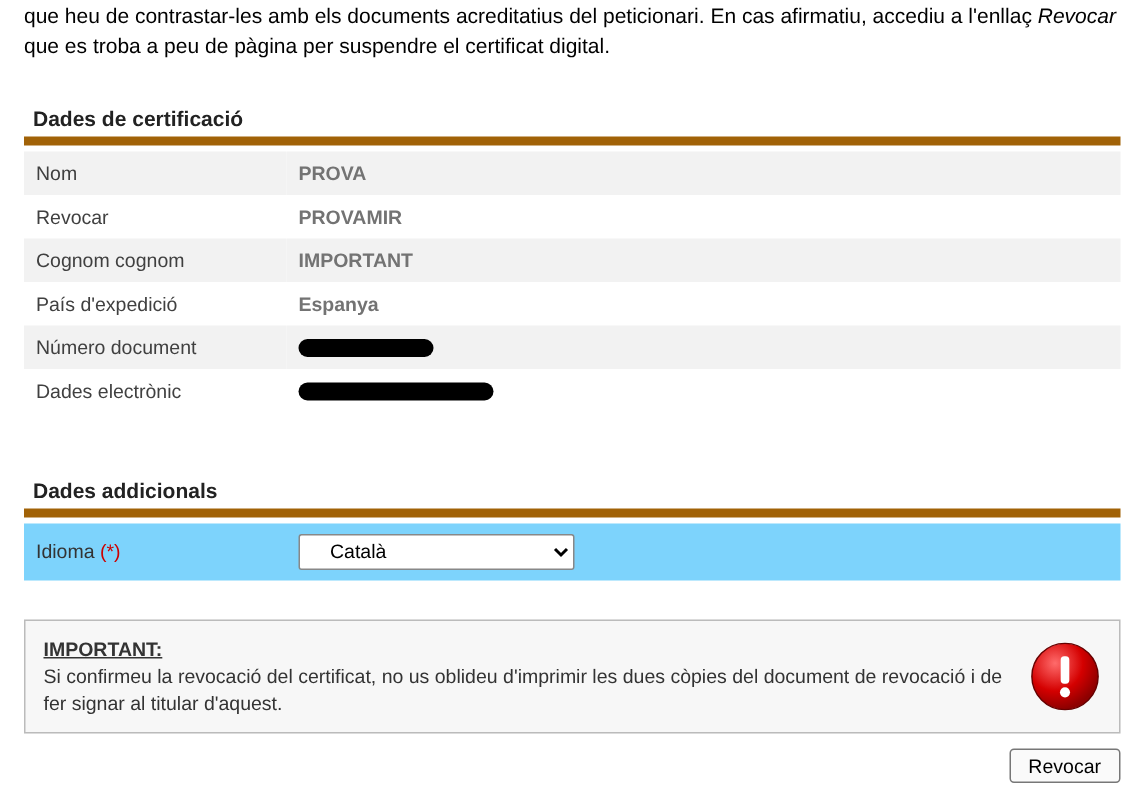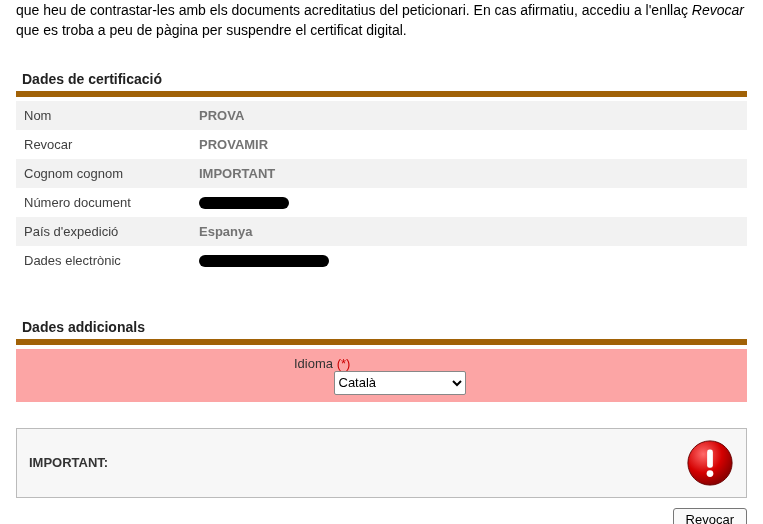--- a/index.html
+++ b/index.html
@@ -51,50 +51,48 @@
     height: 12px;
     background: #000;
     border-radius: 6px;
     vertical-align: middle;
   }
   .req { color: #c00; }
   .form-row {
     display: flex;
     align-items: center;
     padding: 7px 8px;
-    background: #fca5a5;
+    background: #7dd3fc;
     margin-top: 4px;
-    flex-direction: column;
   }
   .form-row .flabel { width: 175px; }
   .form-row select {
-    width: 132px;
+    width: 184px;
     height: 24px;
     font-size: 13px;
     border: 1px solid #888;
     background: #fff;
-    padding: 1px 0;
+    padding: 1px 16px;
     border-radius: 2px;
-    margin-left: 36px;
   }
   .important-box {
     border: 1px solid #bbb;
     background: #f7f7f7;
     margin-top: 26px;
     padding: 10px 12px 10px 12px;
     display: flex;
     align-items: center;
     gap: 12px;
   }
   .important-text {
     flex: 1;
     font-size: 13px;
     line-height: 1.4;
   }
-  .important-text .itl { font-weight: bold; display: block; }
+  .important-text .itl { font-weight: bold; display: block; text-decoration: underline; }
   .warn-circle {
     width: 48px;
     height: 48px;
     flex: 0 0 48px;
   }
   .action-row {
     margin-top: 10px;
     text-align: right;
   }
   .revoke-btn {
@@ -123,26 +121,26 @@
   </tr>
   <tr>
     <td class="label">Revocar</td>
     <td class="value">PROVAMIR</td>
   </tr>
   <tr>
     <td class="label">Cognom cognom</td>
     <td class="value">IMPORTANT</td>
   </tr>
   <tr>
+    <td class="label">País d'expedició</td>
+    <td class="value">Espanya</td>
+  </tr>
+  <tr>
     <td class="label">Número document</td>
     <td class="value"><span class="redact" style="width:90px"></span></td>
-  </tr>
-  <tr>
-    <td class="label">País d'expedició</td>
-    <td class="value">Espanya</td>
   </tr>
   <tr>
     <td class="label">Dades electrònic</td>
     <td class="value"><span class="redact" style="width:130px"></span></td>
   </tr>
 </tbody>
   </table>
 
 <div class="section-title" style="margin-top:38px">Dades addicionals</div>
 
@@ -151,20 +149,21 @@
     <span>Idioma </span><span class="req">(*)</span>
   </div>
   <select>
     <option>Català</option>
   </select>
 </div>
 
 <div class="important-box">
   <div class="important-text">
     <span class="itl">IMPORTANT:</span>
+    <span>Si confirmeu la revocació del certificat, no us oblideu d'imprimir les dues còpies del document de revocació i de fer signar al titular d'aquest.</span>
   </div>
   <svg class="warn-circle" viewBox="0 0 100 100">
     <defs>
       <radialGradient id="rg" cx="35%" cy="30%" r="70%">
         <stop offset="0%" stop-color="#ff6b6b"></stop>
         <stop offset="60%" stop-color="#d40000"></stop>
         <stop offset="100%" stop-color="#8e0000"></stop>
       </radialGradient>
     </defs>
     <circle cx="50" cy="50" r="46" fill="url(#rg)" stroke="#600" stroke-width="2"></circle>

